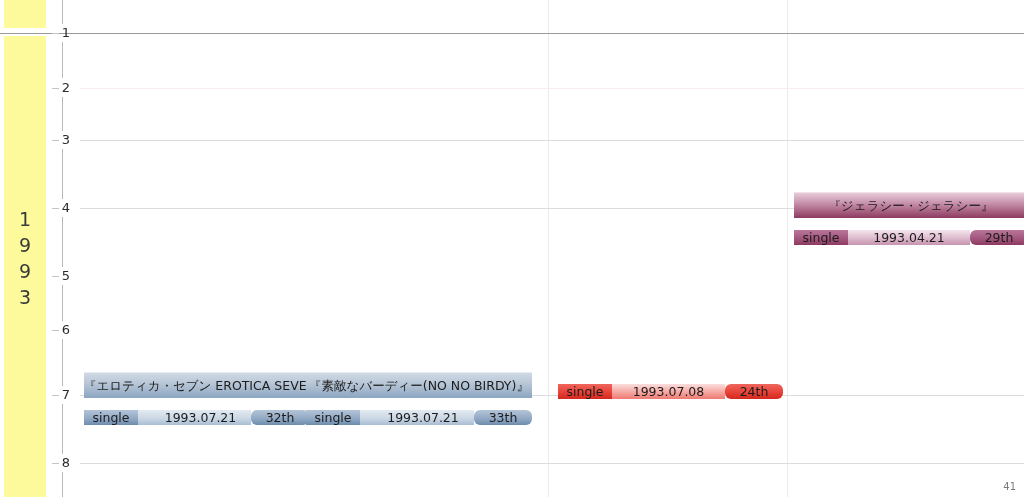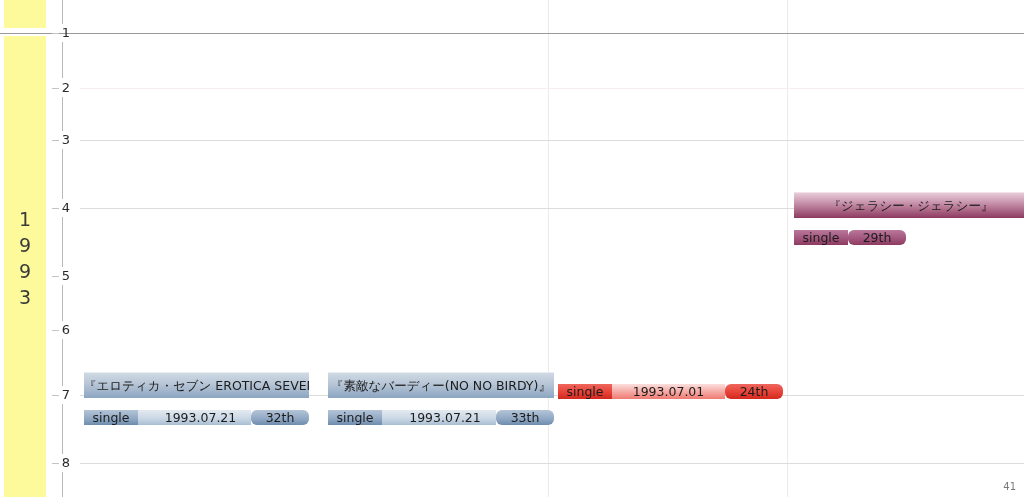--- a/index.html
+++ b/index.html
@@ -226,40 +226,41 @@
 
   <div class="card scheme-blue" style="left:84px;top:372px;width:225px;">
     <div class="card-title">『エロティカ・セブン EROTICA SEVEN』</div>
     <div class="card-meta">
       <div class="meta-type">single</div>
       <div class="meta-date">1993.07.21</div>
       <div class="meta-rank">32th</div>
     </div>
   </div>
 
-  <div class="card scheme-blue" style="left:328px;top:372px;width:226px;">
+  <div class="card scheme-blue" style="left:306px;top:372px;width:226px;">
     <div class="card-title">『素敵なバーディー(NO NO BIRDY)』</div>
     <div class="card-meta">
       <div class="meta-type">single</div>
       <div class="meta-date">1993.07.21</div>
       <div class="meta-rank">33th</div>
     </div>
   </div>
 
   <div class="card scheme-red" style="left:558px;top:372px;width:225px;">
     <div class="card-meta">
       <div class="meta-type">single</div>
-      <div class="meta-date">1993.07.01</div>
+      <div class="meta-date">1993.07.08</div>
       <div class="meta-rank">24th</div>
     </div>
   </div>
 
   <div class="card scheme-purple" style="left:794px;top:192px;width:234px;">
     <div class="card-title">『ジェラシー・ジェラシー』</div>
     <div class="card-meta">
       <div class="meta-type">single</div>
+      <div class="meta-date">1993.04.21</div>
       <div class="meta-rank">29th</div>
     </div>
   </div>
 
   <div class="page-number">41</div>
 
 </div>
 
 </body></html>

